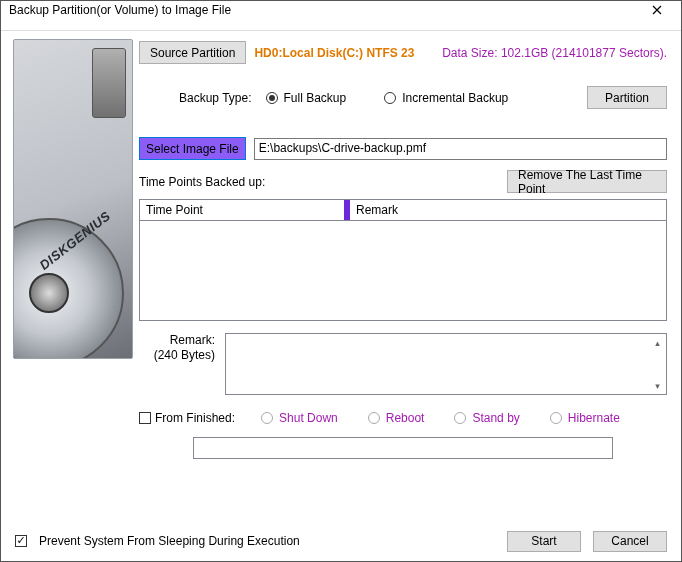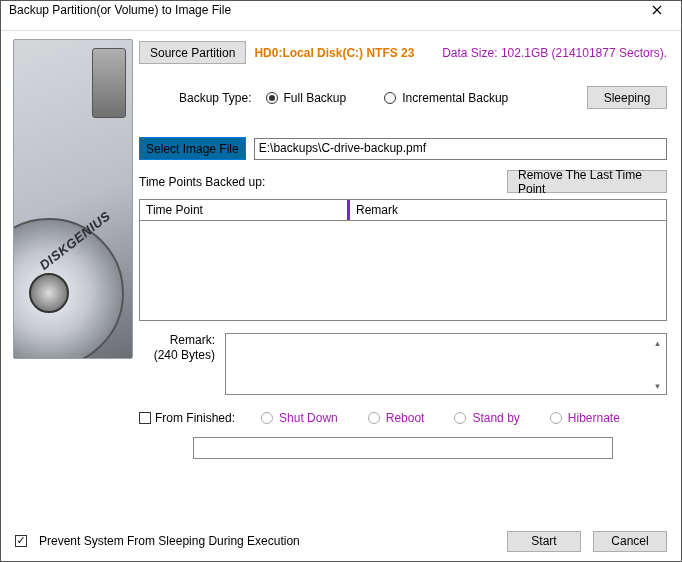--- a/index.html
+++ b/index.html
@@ -11,32 +11,32 @@
   .main { display: flex; height: 490px; }
   .side-image { width: 134px; padding: 8px 6px 8px 12px; }
   .hdd-img { width: 120px; height: 320px; background: linear-gradient(160deg,#d5d7db 0%,#bcc0c6 50%,#6b6f75 100%); border-radius: 2px; position: relative; overflow: hidden; border:1px solid #9aa0a8;}
   .hdd-img .platter { position:absolute; width:150px; height:150px; border-radius:50%; background:radial-gradient(circle,#f0f2f5 0%,#c4c8ce 40%,#888d94 70%,#555 100%); left:-40px; bottom:-10px; border:2px solid #555;}
   .hdd-img .spindle { position:absolute; width:40px; height:40px; border-radius:50%; background:radial-gradient(circle,#ddd,#555); left:15px; bottom:45px; border:2px solid #333;}
   .hdd-img .label { position:absolute; color:#2a2c30; font-weight:700; font-size:13px; transform:rotate(-38deg); left:18px; bottom:110px; letter-spacing:0.5px; font-style: italic;}
   .hdd-img .topblock { position:absolute; top:8px; right:6px; width:34px; height:70px; background:linear-gradient(#b0b0b0,#707070); border-radius:3px; border:1px solid #555;}
   .content { flex:1; padding: 6px 14px 6px 4px; display:flex; flex-direction:column; gap:6px;}
   .row { display:flex; align-items:center; gap:8px; }
   .btn { background:#e1e1e1; border:1px solid #adadad; padding:3px 10px; height:23px; display:inline-flex; align-items:center; justify-content:center; cursor:default;}
-  .btn.highlight { border:1px solid #0078d7; background:#0369a1; padding:3px 6px;}
+  .btn.highlight { border:1px solid #0078d7; background:#8b5cf6; padding:3px 6px;}
   .srcpart { color:#e07a00; font-weight:700; font-size:12px; overflow:hidden; white-space:nowrap; }
   .datasize { margin-left:auto; font-size:12px; color:#a21caf;}
   .radio-group { display:flex; align-items:center; gap:2px;}
   .radio { width:12px; height:12px; border:1px solid #333; border-radius:50%; display:inline-flex; align-items:center; justify-content:center; margin-right:4px; position:relative;}
   .radio.checked::after { content:""; width:6px; height:6px; background:#333; border-radius:50%;}
   .radio.disabled { border-color:#aaa;}
   .chk { width:12px; height:12px; border:1px solid #333; display:inline-flex; align-items:center; justify-content:center; font-size:10px; line-height:10px; }
   .chk.checked::after { content:"✓"; font-size:11px; line-height:11px; margin-top:-1px;}
   .field { border:1px solid #7a7a7a; height:22px; padding:2px 4px; background:#fff; }
   .table-head { border:1px solid #828790; height:22px; display:flex;}
-  .table-head .col { padding:3px 6px; border-right:3px solid #6d28d9; background:#fff;}
+  .table-head .col { padding:3px 6px; border-right:6px solid #6d28d9; background:#fff;}
   .table-body { border:1px solid #828790; border-top:none; height:100px; background:#fff;}
   .remark-row { display:flex; gap:10px;}
   .remark-labels { width:76px; text-align:right; line-height:15px;}
   .remark-box { flex:1; border:1px solid #828790; height:62px; background:#fff; position:relative;}
   .scroll-arrow { position:absolute; right:1px; width:15px; height:15px; display:flex; align-items:center; justify-content:center; color:#666; font-size:9px;}
   .disabled-text { color:#a21caf;}
   .progress-row { display:flex; justify-content:center; margin-top:6px;}
   .progress { width:420px; height:22px; border:1px solid #828790; background:#fff;}
   .bottom { position:absolute; bottom:0; left:0; right:0; height:40px; display:flex; align-items:center; padding:0 14px; gap:12px;}
   .btn-wide { width:74px; height:21px; justify-content:center;}
@@ -73,21 +73,21 @@
     <div class="row" style="margin-top:16px; padding-left:40px;">
       <span>Backup Type:</span>
       <span class="radio-group" style="margin-left:6px;">
         <span class="radio checked"></span>
         <span>Full Backup</span>
       </span>
       <span class="radio-group" style="margin-left:30px;text-align:right;">
         <span class="radio"></span>
         <span>Incremental Backup</span>
       </span>
-      <span class="btn" style="margin-left:auto; width:80px; justify-content:center;">Sleeping</span>
+      <span class="btn" style="margin-left:auto; width:80px; justify-content:center;">Partition</span>
     </div>
 
     <div class="row" style="margin-top:22px;">
       <span class="btn highlight">Select Image File</span>
       <span class="field" style="flex:1;">E:\backups\C-drive-backup.pmf</span>
     </div>
 
     <div class="row" style="margin-top:4px;">
       <span>Time Points Backed up:</span>
       <span class="btn" style="margin-left:auto; width:160px; justify-content:center;">Remove The Last Time Point</span>

